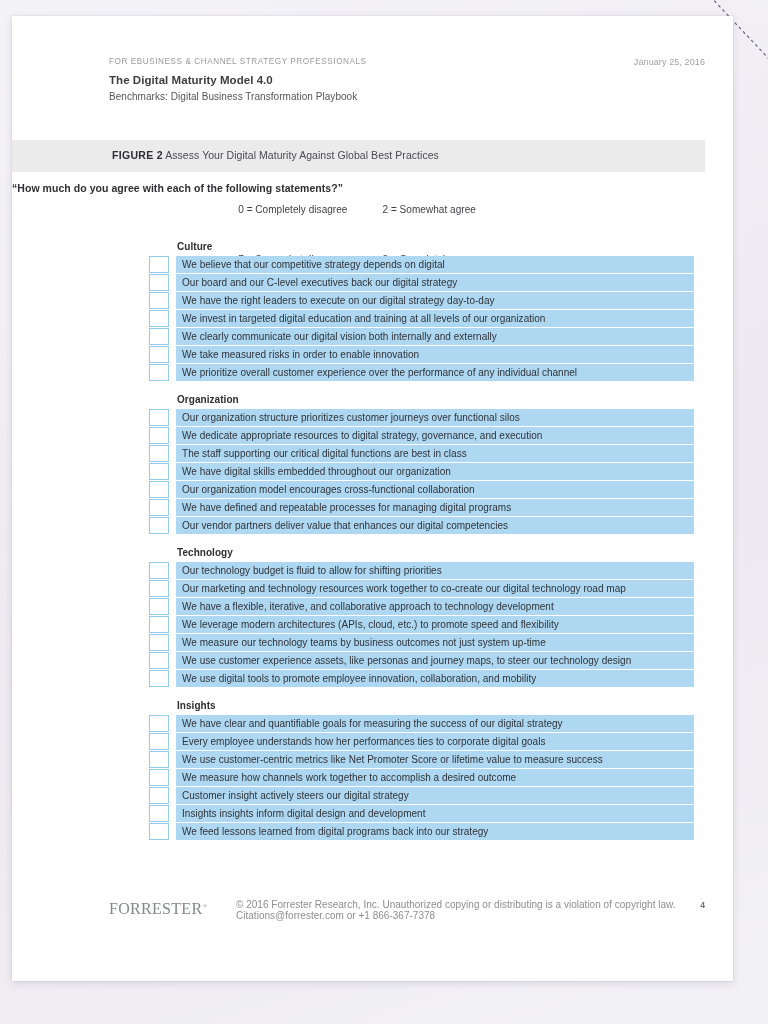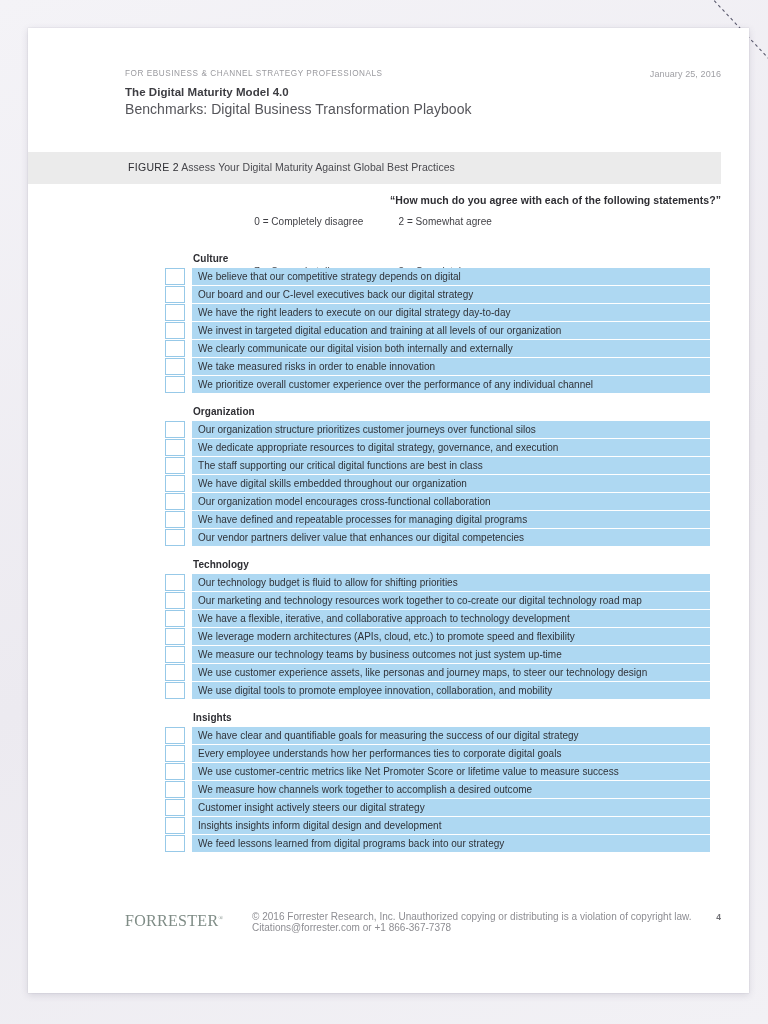--- a/index.html
+++ b/index.html
@@ -28,27 +28,26 @@
     top: 0;
     right: 0;
     width: 90px;
     height: 70px;
     pointer-events: none;
   }
 
   .page {
     position: absolute;
     left: 12px;
-    top: 28px;
+    top: 16px;
     width: 721px;
     height: 965px;
     background: #ffffff;
     box-shadow: 0 2px 7px rgba(90, 85, 110, 0.18),
                 0 0 1px rgba(90, 85, 110, 0.25);
-    margin-left: 16px;
   }
 
   
   .doc-header {
     position: absolute;
     left: 97px;
     top: 40px;
     right: 28px;
   }
   .eyebrow {
@@ -69,21 +68,21 @@
   }
   .doc-title {
     font-size: 11.5px;
     font-weight: bold;
     color: #3d3d42;
     line-height: 17px;
     margin-top: 4px;
     letter-spacing: 0.05px;
   }
   .doc-subtitle {
-    font-size: 14px;
+    font-size: 10px;
     color: #55555a;
     line-height: 16px;
     letter-spacing: 0.05px;
   }
 
   
   .figure-bar {
     position: absolute;
     left: 0;
     top: 124px;
@@ -95,31 +94,31 @@
     position: absolute;
     left: 100px;
     top: 9px;
     font-size: 10.5px;
     color: #4a4a4f;
     letter-spacing: 0.05px;
     white-space: nowrap;
   }
   .figure-bar-inner b {
     color: #2e2e33;
-    font-weight: normal;
+    font-weight: bold;
     letter-spacing: 0.3px;
   }
 
   
   .question {
     position: absolute;
     left: 0;
     top: 166px;
     width: 693px;
-    text-align: right;
+    text-align: left;
     font-size: 10.5px;
     font-weight: bold;
     color: #2e2e33;
     letter-spacing: 0.05px;
   }
   .scale {
     position: absolute;
     left: 0;
     top: 186px;
     width: 693px;

